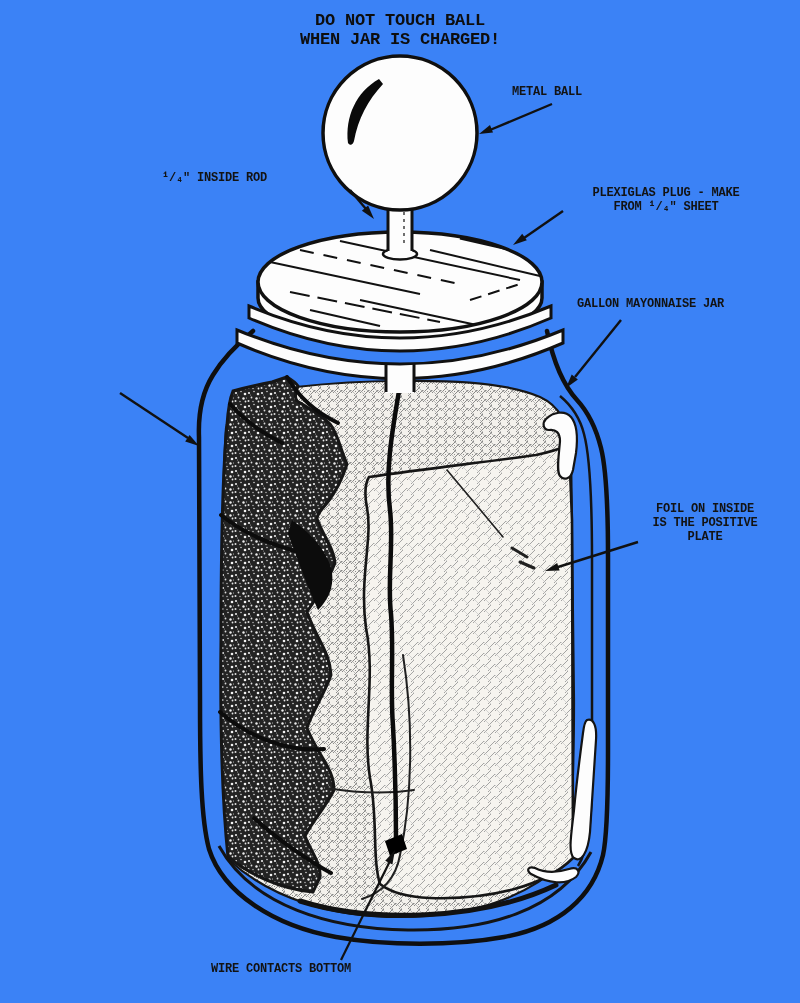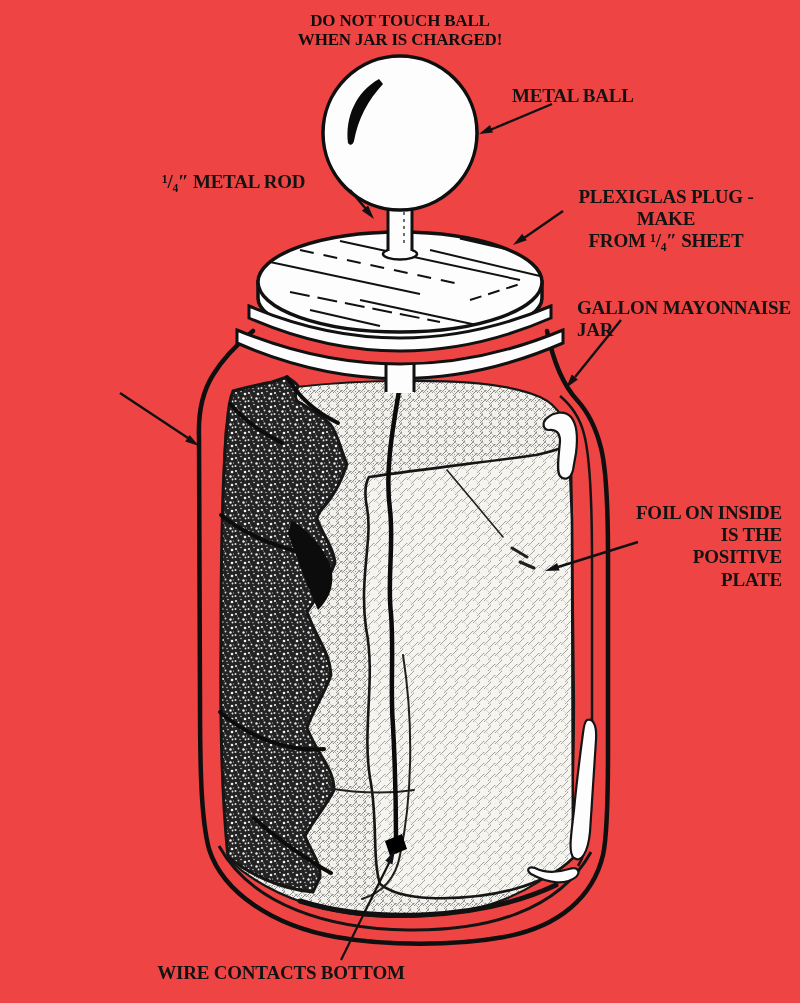--- a/index.html
+++ b/index.html
@@ -1,23 +1,23 @@
 <!DOCTYPE html>
 <html><head>
 <meta charset="utf-8">
 <style>
   html,body{margin:0;padding:0;background:#e9e9e9;}
   .stage{
-    position:relative;width:800px;height:1003px;background:#ef4444;
-    overflow:hidden;font-family:Liberation Serif, serif;
+    position:relative;width:800px;height:1003px;background:#3b82f6;
+    overflow:hidden;font-family:Liberation Mono, monospace;
   }
   .stage svg{position:absolute;left:0;top:0;}
   .lbl{
     position:absolute;font-weight:700;color:#131313;
-    font-size:19px;line-height:1.17;letter-spacing:-0.2px;
+    font-size:12px;line-height:1.17;letter-spacing:-0.2px;
     white-space:pre-line;
   }
   .lbl.center{text-align:center;}
   .title{
     position:absolute;left:190px;top:11px;width:420px;
     font-weight:700;color:#0e0e0e;font-size:17px;line-height:1.12;
     text-align:center;white-space:pre-line;letter-spacing:-0.2px;
   }
 </style>
 </head>
@@ -190,26 +190,26 @@
         <polygon points="395,850 392.4,864.4 385.2,860.8" stroke="none"></polygon>
       </g>
     </g>
   </svg>
 
   <div class="title">DO NOT TOUCH BALL
 WHEN JAR IS CHARGED!</div>
 
   <div class="lbl" style="left:512px;top:85px;">METAL BALL</div>
 
-  <div class="lbl" style="left:162px;top:171px;">¹/₄″ METAL ROD</div>
+  <div class="lbl" style="left:162px;top:171px;">¹/₄″ INSIDE ROD</div>
 
   <div class="lbl" style="left:577px;top:297px;">GALLON MAYONNAISE JAR</div>
 
   <div class="lbl center" style="left:550px;top:186px;width:232px;">PLEXIGLAS PLUG - MAKE
 FROM ¹/₄″ SHEET</div>
 
 
-  <div class="lbl center" style="left:628px;top:502px;width:154px;text-align:right;">FOIL ON INSIDE
+  <div class="lbl center" style="left:628px;top:502px;width:154px;">FOIL ON INSIDE
 IS THE POSITIVE
 PLATE</div>
 
   <div class="lbl center" style="left:125px;top:962px;width:312px;">WIRE CONTACTS BOTTOM</div>
 </div>
 
 </body></html>

